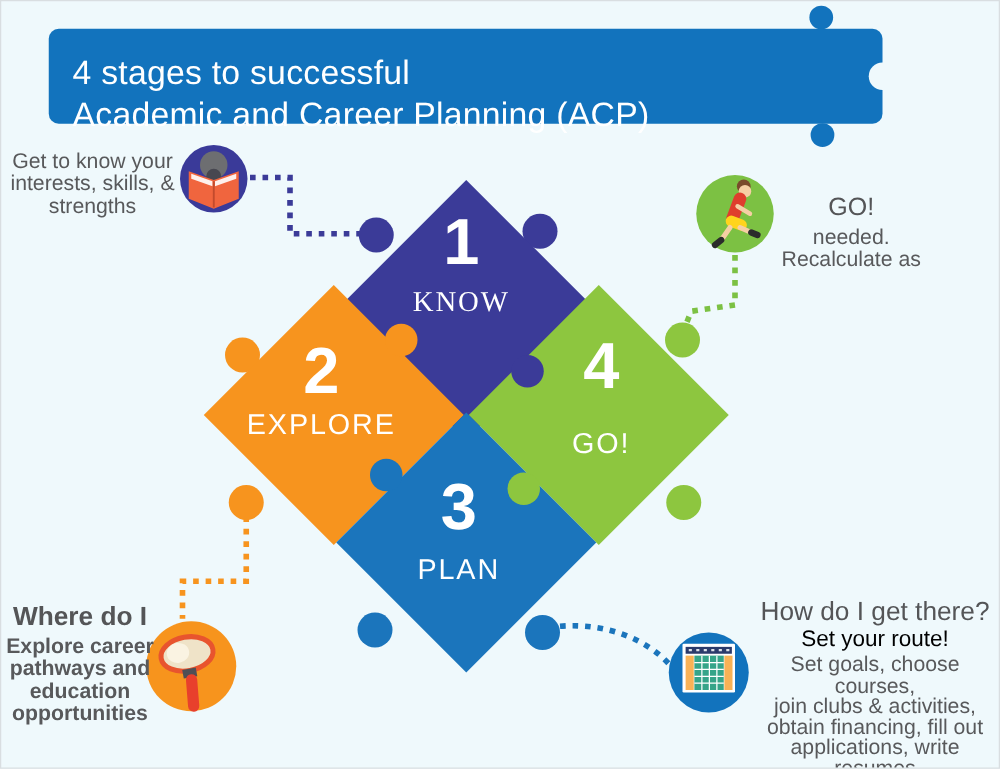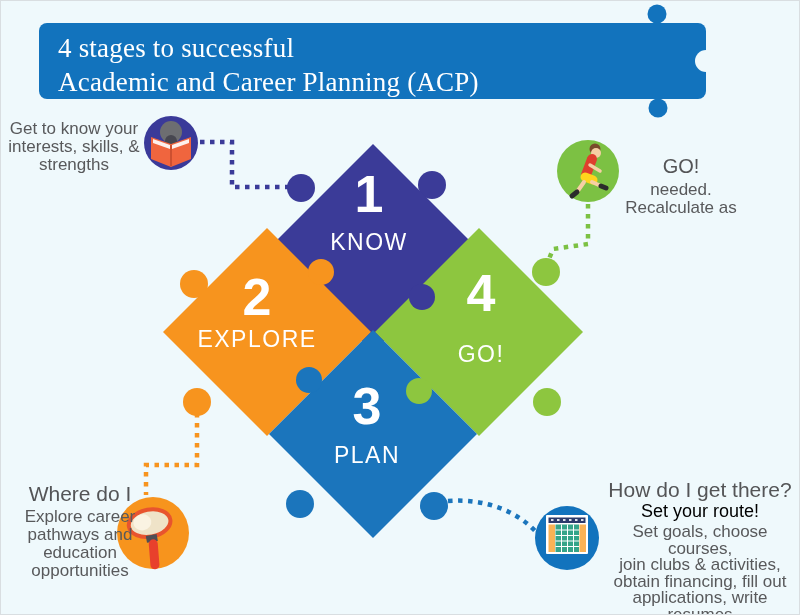--- a/index.html
+++ b/index.html
@@ -9,42 +9,42 @@
     background:#eff9fc;
     border:1px solid #d9dee1;
     box-sizing:border-box;
     overflow:hidden;
     font-family:"Liberation Sans", sans-serif;
     color:#58595b;
   }
   .art{position:absolute;left:0;top:0;width:800px;height:615px;}
 
   .banner-text{
-    position:absolute;left:57px;top:30px;
+    position:absolute;left:57px;top:40px;
     color:#ffffff;font-size:27px;line-height:34px;font-weight:400;
-    letter-spacing:.2px;white-space:nowrap;font-family:Liberation Serif, serif;
+    letter-spacing:.2px;white-space:nowrap;
   }
 
   .pz{
     position:absolute;width:170px;text-align:center;color:#ffffff;
     display:flex;flex-direction:column;align-items:center;
   }
   .pz .num{font-size:52px;font-weight:700;line-height:48px;}
   .pz .lbl{font-size:23px;font-weight:400;letter-spacing:1.5px;line-height:24px;}
-  .pz1{left:283px;top:169px;} .pz1 .lbl{margin-top:12px;}
+  .pz1{left:283px;top:169px;} .pz1 .lbl{margin-top:12px;font-family:Liberation Serif, serif;}
   .pz2{left:171px;top:272px;} .pz2 .lbl{margin-top:6px;}
   .pz3{left:281px;top:381px;} .pz3 .lbl{margin-top:13px;}
   .pz4{left:395px;top:268px;} .pz4 .lbl{margin-top:25px;}
 
   .callout{position:absolute;text-align:center;}
   .callout .title{font-size:20px;line-height:23px;color:#545557;}
   .callout .body{font-size:17px;line-height:18px;margin-top:3px;color:#58595b;}
   .co-tl{left:0;top:116px;width:146px;}
   .co-tr{left:600px;top:154px;width:160px;}
-  .co-bl{left:16px;top:481px;width:126px;}
+  .co-bl{left:0;top:481px;width:126px;font-weight:bold;}
   .co-bl .title{font-size:21px;line-height:23px;}
   .co-br{left:604px;top:477px;width:190px;}
   .co-br .title{font-size:21px;line-height:23px;}
   .co-br .subtitle{font-size:18px;line-height:20px;color:#000000;}
   .co-br .body{line-height:16.5px;}
 </style>
 </head>
 <body>
 
 <div class="page">

